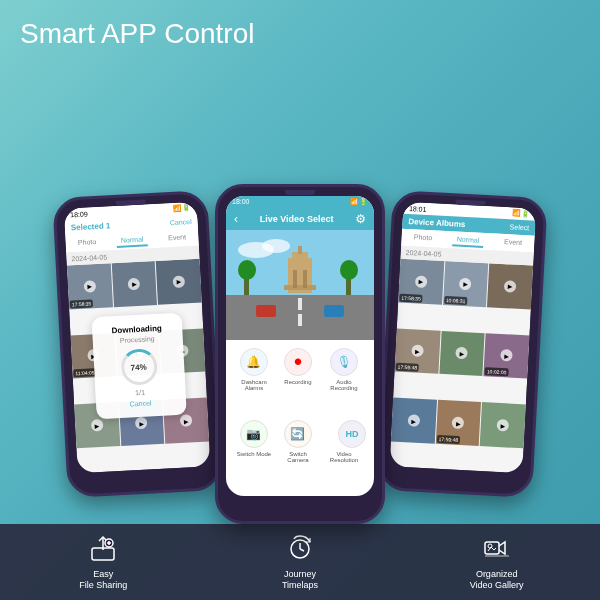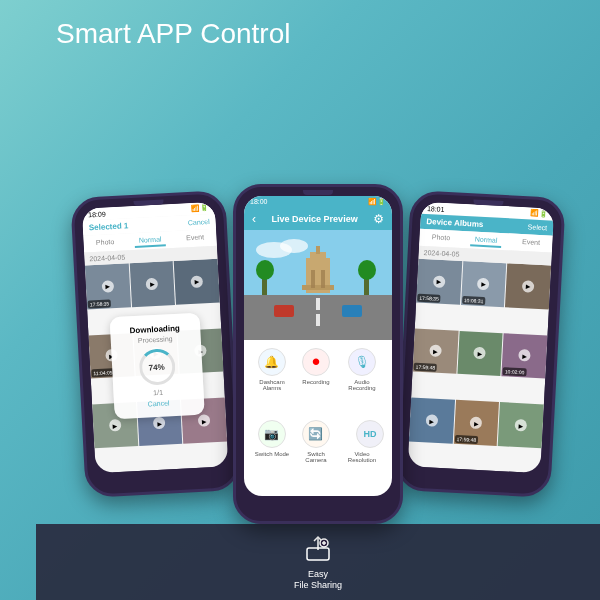--- a/index.html
+++ b/index.html
@@ -11,21 +11,20 @@
       background: linear-gradient(135deg, #7ecfcf 0%, #5bb8c4 30%, #4aa8b8 60%, #3d9aaa 100%);
     }
 
     .main-container {
       width: 600px;
       height: 600px;
       display: flex;
       flex-direction: column;
       align-items: center;
       position: relative;
-      padding-left: 36px;
     }
 
     
     .title-area {
       padding: 18px 20px 8px 20px;
       text-align: left;
       width: 100%;
     }
     .title-area h1 {
       font-size: 28px;
@@ -488,21 +487,21 @@
       <div class="phone-screen">
         <div class="center-screen">
 
           <div class="status-bar" style="background:#4ab4c8; color:white;">
             <span>18:00</span>
             <span>📶🔋</span>
           </div>
 
           <div class="center-header">
             <span style="font-size:12px;">‹</span>
-            <span class="header-title">Live Device Preview</span>
+            <span class="header-title">Live Video Select</span>
             <span style="font-size:12px;">⚙</span>
           </div>
 
           <div class="video-preview-area">
             <svg class="video-svg" viewBox="0 0 148 110">
 
               <rect width="148" height="65" fill="#87CEEB"></rect>
 
               <ellipse cx="30" cy="20" rx="18" ry="8" fill="white" opacity="0.7"></ellipse>
               <ellipse cx="50" cy="16" rx="14" ry="7" fill="white" opacity="0.7"></ellipse>
@@ -633,18 +632,42 @@
           <circle cx="20" cy="9" r="4" fill="#2c2040" stroke="white" stroke-width="1.5"></circle>
           <line x1="18" y1="9" x2="22" y2="9" stroke="white" stroke-width="1.5"></line>
           <line x1="20" y1="7" x2="20" y2="11" stroke="white" stroke-width="1.5"></line>
         </svg>
       </div>
       <span class="feature-label">Easy<br>File Sharing</span>
     </div>
 
 
 
-
-
+    <div class="feature-item">
+      <div class="feature-icon">
+        <svg viewBox="0 0 28 28">
+          <circle cx="14" cy="15" r="9" stroke="white" stroke-width="1.5" fill="none"></circle>
+          <line x1="14" y1="9" x2="14" y2="15" stroke="white" stroke-width="1.5"></line>
+          <line x1="14" y1="15" x2="18" y2="17" stroke="white" stroke-width="1.5"></line>
+          <path d="M8 5 C9 3 12 2 14 2 C18 2 22 4 24 8" stroke="white" stroke-width="1.5" fill="none"></path>
+          <polyline points="24,4 24,8 20,8" stroke="white" stroke-width="1.2" fill="none"></polyline>
+        </svg>
+      </div>
+      <span class="feature-label">Journey<br>Timelaps</span>
+    </div>
+
+
+    <div class="feature-item">
+      <div class="feature-icon">
+        <svg viewBox="0 0 28 28">
+          <rect x="2" y="8" width="14" height="12" rx="2" stroke="white" stroke-width="1.5" fill="none"></rect>
+          <polyline points="16,12 22,8 22,20 16,16" stroke="white" stroke-width="1.5" fill="none"></polyline>
+          <polyline points="5,17 8,13 11,16 13,14" stroke="white" stroke-width="1" fill="none"></polyline>
+          <circle cx="7" cy="12" r="2" stroke="white" stroke-width="1" fill="none"></circle>
+          <polyline points="2,22 26,22" stroke="white" stroke-width="1.2" opacity="0.6"></polyline>
+        </svg>
+      </div>
+      <span class="feature-label">Organized<br>Video Gallery</span>
+    </div>
 
   </div>
 
 </div>
 
 </body></html>

